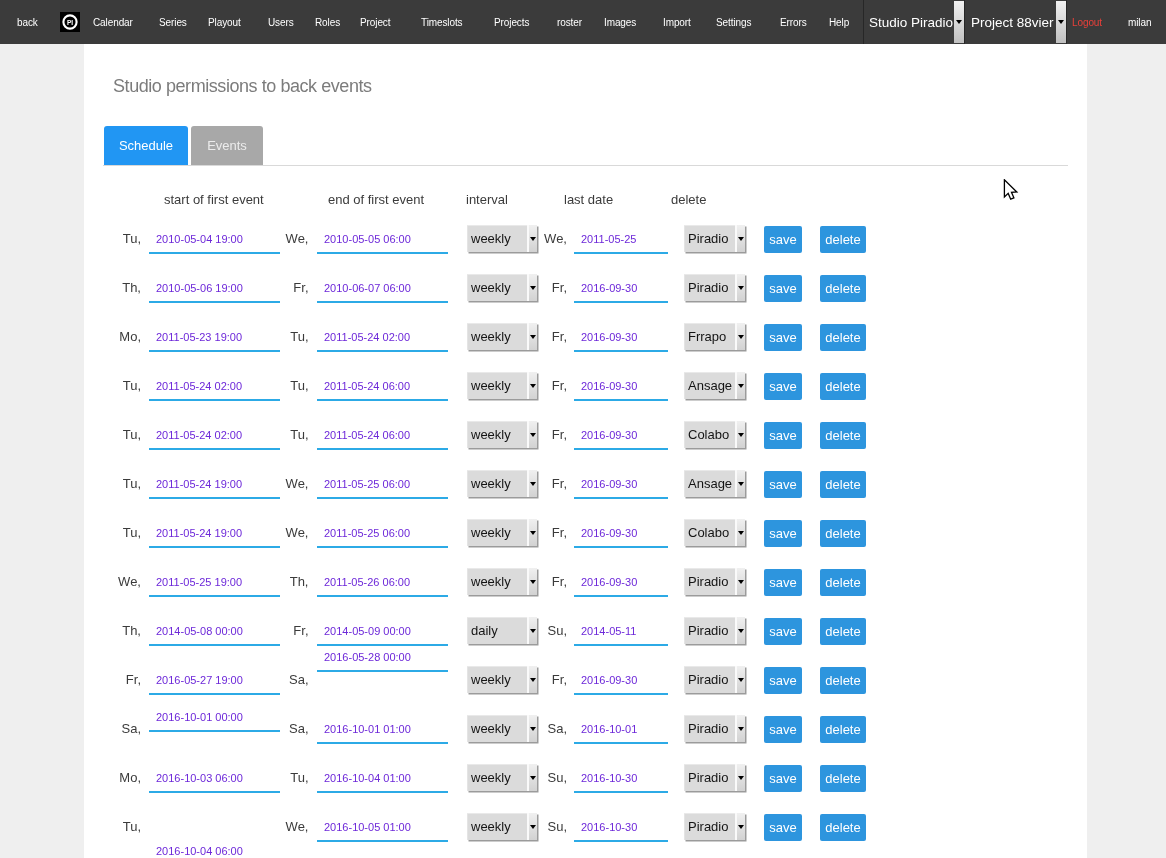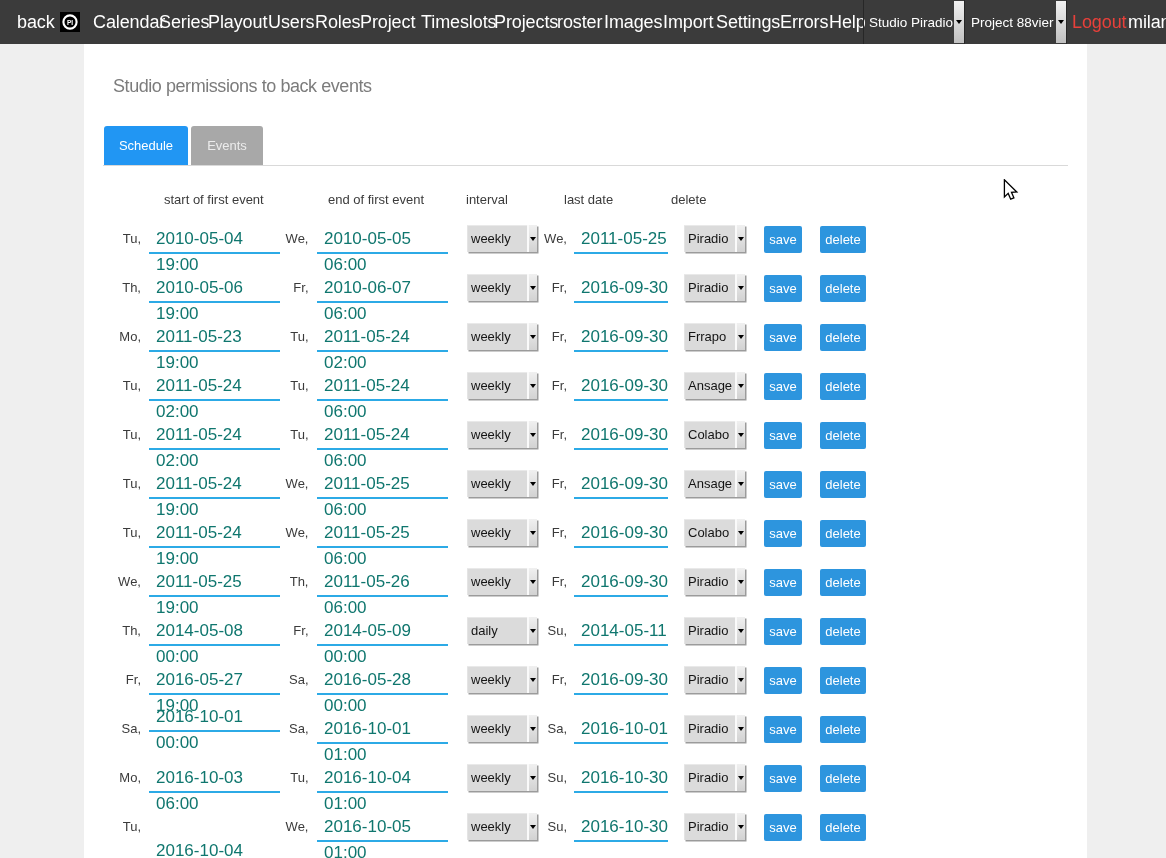--- a/index.html
+++ b/index.html
@@ -1,29 +1,29 @@
 <!DOCTYPE html>
 <html><head><meta charset="utf-8"><title>rapp</title><style>
 *{margin:0;padding:0;box-sizing:border-box}
 html,body{width:1166px;height:858px;overflow:hidden;background:#efefef;
  font-family:"Liberation Sans",sans-serif}
 #nav{position:absolute;left:0;top:0;width:1166px;height:44px;background:#3b3b3b}
-.ni{position:absolute;top:0;height:44px;line-height:45px;color:#fff;font-size:18px;letter-spacing:-0.1px}
+.ni{position:absolute;top:0;height:44px;line-height:45px;color:#fff;font-size:10px;letter-spacing:-0.1px}
 #logo{position:absolute;left:60px;top:12px;width:20px;height:20px;background:#000}
 .vsep{position:absolute;top:0;width:1px;height:44px;background:#272727}
 .nsel{position:absolute;top:0;height:44px;line-height:45px;color:#fff;font-size:13.5px}
 .nstrip{position:absolute;top:1px;width:10px;height:42px;background:linear-gradient(#f2f2f2,#c0c0c0)}
 .nstrip:after{content:"";position:absolute;left:1.5px;top:19px;border:3.5px solid transparent;border-top:4.5px solid #000}
 #panel{position:absolute;left:84px;top:44px;width:1003px;height:814px;background:#fff}
 #title{position:absolute;left:113px;top:76px;font-size:18px;color:#7c7c7c;letter-spacing:-0.44px}
 .tab{position:absolute;top:126px;height:40px;border-radius:3px 3px 0 0;font-size:13px;text-align:center;line-height:40px}
 #tabline{position:absolute;left:103px;top:165px;width:965px;height:1px;background:#d9d9d9}
 .hd{position:absolute;top:191.5px;font-size:13px;color:#3b3b3b}
 .dy{position:absolute;width:50px;text-align:right;font-size:13px;color:#3b3b3b;line-height:15px}
-.inp{position:absolute;height:28px;border-bottom:2px solid #2caae6;font-size:17px;color:#0f766e;padding-left:7px;line-height:26px}
+.inp{position:absolute;height:28px;border-bottom:2px solid #2caae6;font-size:11px;color:#6d28d9;padding-left:7px;line-height:26px}
 .sel{position:absolute;height:27px;background:#dbdbdb;box-shadow:1.5px 1.5px 0 #9b9b9b,inset 0 1px 0 #e9e9e9,inset 1px 0 0 #e4e4e4;font-size:13px;color:#141414;line-height:27px;padding-left:4px}
 .sarr{position:absolute;right:0;top:0;width:10px;height:27px;border-left:2px solid #fafafa;background:linear-gradient(#f0f0f0,#d2d2d2)}
 .sarr:after{content:"";position:absolute;left:1px;top:11.5px;border:3px solid transparent;border-top:4px solid #000}
 .btn{position:absolute;height:27px;background:#2d95de;border-radius:2px;color:#fff;font-size:13px;text-align:center;line-height:27px}
 </style></head><body>
 <div id="panel"></div>
 <div id="nav"></div>
 <div class="ni" style="left:17px">back</div>
 <div class="ni" style="left:93px">Calendar</div>
 <div class="ni" style="left:159px">Series</div>
@@ -147,21 +147,21 @@
 <div class="inp" style="left:317px;top:618px;width:131px">2014-05-09 00:00</div>
 <div class="sel" style="left:467px;top:617px;width:70px">daily<div class="sarr"></div></div>
 <div class="dy" style="left:517px;top:623px">Su,</div>
 <div class="inp" style="left:574px;top:618px;width:94px">2014-05-11</div>
 <div class="sel" style="left:684px;top:617px;width:61px">Piradio<div class="sarr"></div></div>
 <div class="btn" style="left:764px;top:618px;width:38px">save</div>
 <div class="btn" style="left:820px;top:618px;width:46px">delete</div>
 <div class="dy" style="left:91px;top:672px">Fr,</div>
 <div class="inp" style="left:149px;top:667px;width:131px">2016-05-27 19:00</div>
 <div class="dy" style="left:258.5px;top:672px">Sa,</div>
-<div class="inp" style="left:317px;top:667px;width:131px">2016-05-28 00:00</div>
+<div class="inp" style="left:317px;top:644px;width:131px">2016-05-28 00:00</div>
 <div class="sel" style="left:467px;top:666px;width:70px">weekly<div class="sarr"></div></div>
 <div class="dy" style="left:517px;top:672px">Fr,</div>
 <div class="inp" style="left:574px;top:667px;width:94px">2016-09-30</div>
 <div class="sel" style="left:684px;top:666px;width:61px">Piradio<div class="sarr"></div></div>
 <div class="btn" style="left:764px;top:667px;width:38px">save</div>
 <div class="btn" style="left:820px;top:667px;width:46px">delete</div>
 <div class="dy" style="left:91px;top:721px">Sa,</div>
 <div class="inp" style="left:149px;top:704px;width:131px">2016-10-01 00:00</div>
 <div class="dy" style="left:258.5px;top:721px">Sa,</div>
 <div class="inp" style="left:317px;top:716px;width:131px">2016-10-01 01:00</div>

